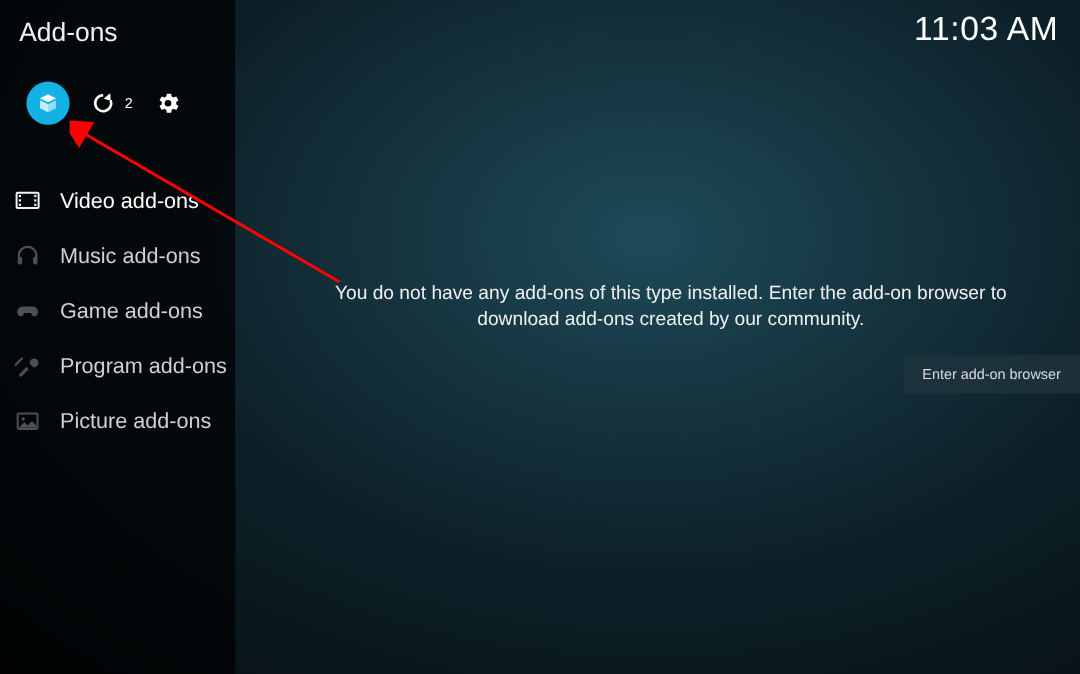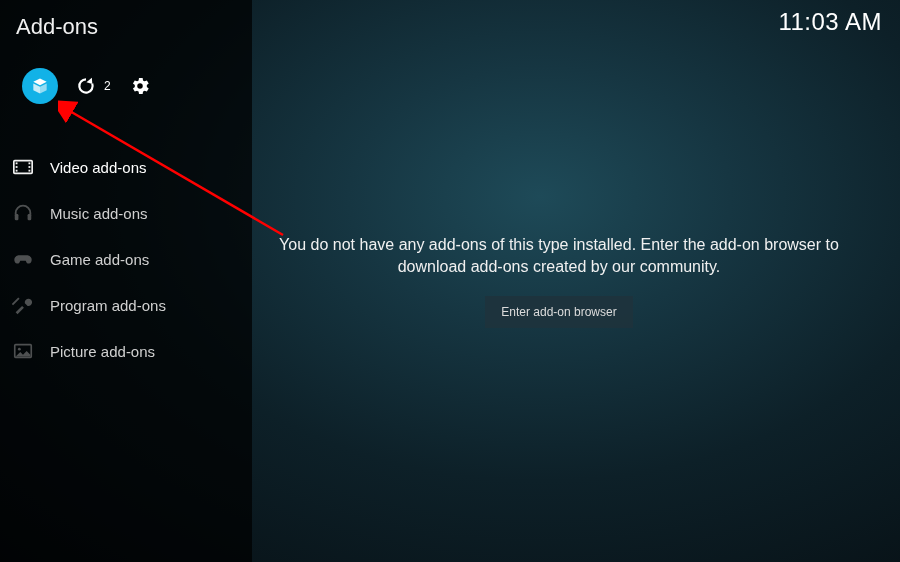--- a/index.html
+++ b/index.html
@@ -13,21 +13,21 @@
   background: radial-gradient(ellipse at 60% 35%, #1e4a58 0%, #163642 25%, #0d2028 55%, #060d11 100%);
   font-family: Arial, sans-serif;
   color: #e8e8e8;
   position: relative;
   overflow: hidden;
 }
 .sidebar {
   position: absolute;
   left: 0;
   top: 0;
-  width: 252px;
+  width: 196px;
   height: 100%;
   background: rgba(0,0,0,0.72);
   padding-top: 14px;
 }
 .sidebar-title {
   font-size: 22px;
   font-weight: 400;
   padding-left: 16px;
   color: #f0f0f0;
 }
@@ -60,55 +60,55 @@
 }
 .menu {
   margin-top: 14px;
 }
 .menu-item {
   display: flex;
   align-items: center;
   gap: 14px;
   padding: 10px 0 10px 10px;
   cursor: pointer;
-  font-size: 15px;
+  font-size: 18px;
   color: #d0d0d0;
 }
 .menu-item.active {
   color: #ffffff;
 }
 .menu-icon {
   width: 26px;
   height: 26px;
   display: flex;
   align-items: center;
   justify-content: center;
   opacity: 0.45;
 }
 .menu-item.active .menu-icon {
   opacity: 0.95;
 }
 .clock {
   position: absolute;
   top: 8px;
   right: 18px;
-  font-size: 24px;
+  font-size: 28px;
   font-weight: 400;
   color: #ffffff;
   letter-spacing: 0.5px;
 }
 .main {
   position: absolute;
   left: 218px;
   top: 0;
   right: 0;
   height: 100%;
   display: flex;
   flex-direction: column;
-  align-items: center;
+  align-items: flex-end;
   justify-content: center;
 }
 .empty-message {
   text-align: center;
   font-size: 16px;
   color: #f0f0f0;
   margin-bottom: 18px;
   padding: 0 40px;
   line-height: 1.35;
 }

